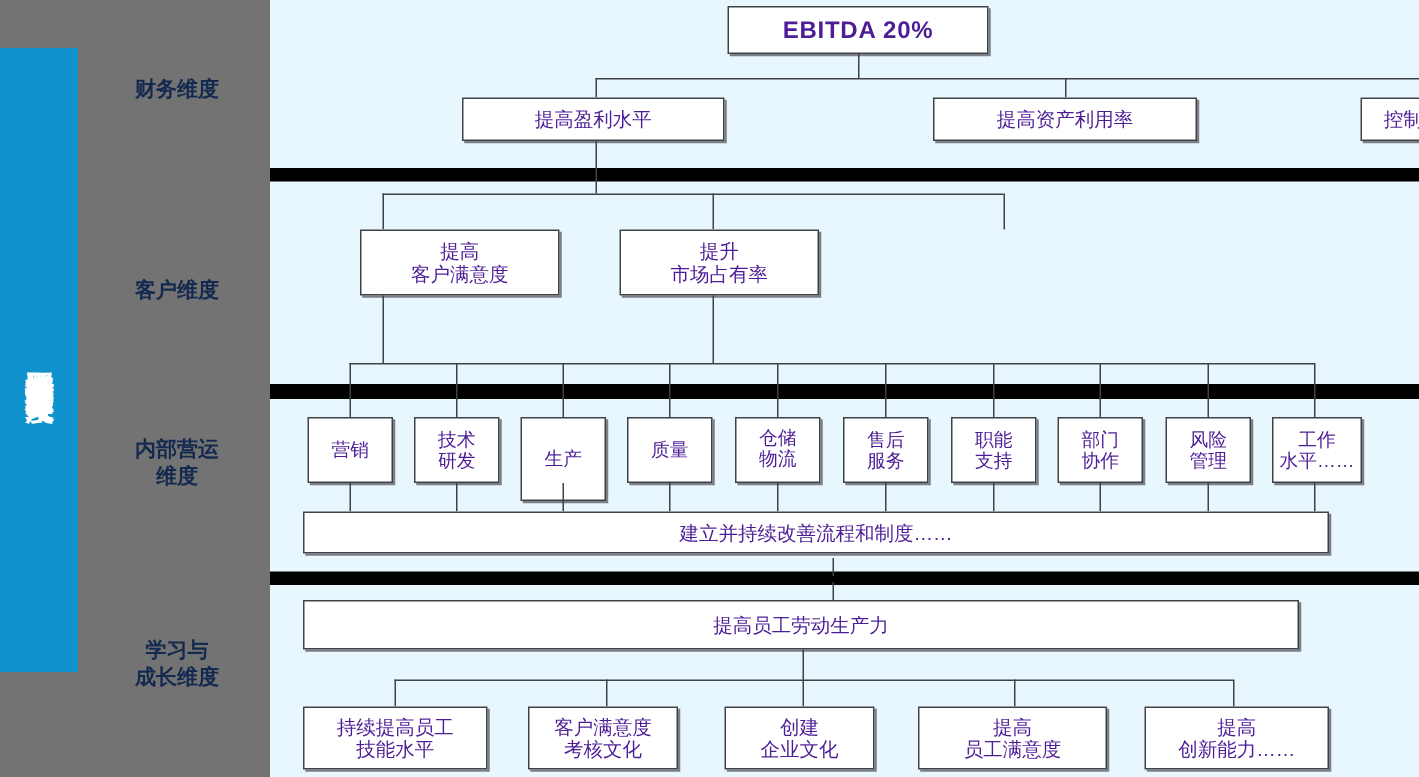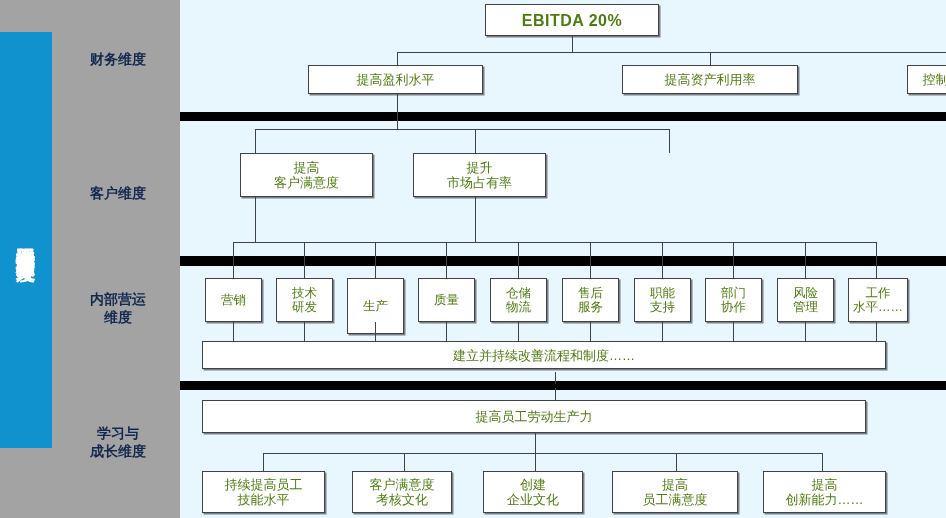--- a/index.html
+++ b/index.html
@@ -7,21 +7,21 @@
     width:946px;height:518px;
     background:#000000;
     font-family:"Liberation Sans","DejaVu Sans",sans-serif;
     overflow:hidden;
     position:relative;
   }
 
   
   #left-gutter{
     position:absolute;left:0;top:0;width:180px;height:518px;
-    background:#a3a3a3;
+    background:#737373;
   }
   #vertical-banner{
     position:absolute;left:0;top:32px;width:52px;height:416px;
     background:#0f92cd;
     color:#ffffff;
     font-weight:bold;
     font-size:19px;
     line-height:25px;
     letter-spacing:1px;
     writing-mode:vertical-rl;
@@ -63,21 +63,21 @@
 
   
   .node{
     position:absolute;
     background:#ffffff;
     border:1px solid #3f4247;
     box-shadow:1.5px 1.5px 0 0 #7b8088;
     box-sizing:border-box;
     display:flex;align-items:center;justify-content:center;
     text-align:center;
-    color:#4d7c0f;
+    color:#4c1d95;
     font-size:13px;
     line-height:15px;
     white-space:pre-line;
     padding:1px 2px;
   }
   .node.root{
     font-weight:bold;font-size:16px;letter-spacing:.5px;
   }
   .node.small{font-size:12.5px;line-height:14px;padding:1px 0;}
   .node.wide{font-size:13px;}
@@ -146,21 +146,21 @@
   <div class="ln v" style="left:482px;top:242px;height:36px;"></div>
   <div class="ln v" style="left:553px;top:242px;height:36px;"></div>
   <div class="ln v" style="left:625px;top:242px;height:36px;"></div>
   <div class="ln v" style="left:696px;top:242px;height:36px;"></div>
 
   <div class="node small" style="left:25px;top:278px;width:57px;height:44px;">营销</div>
   <div class="node small" style="left:96px;top:278px;width:57px;height:44px;">技术
 研发</div>
   <div class="node small" style="left:167px;top:278px;width:57px;height:56px;">生产</div>
   <div class="node small" style="left:238px;top:278px;width:57px;height:44px;">质量</div>
-  <div class="node small" style="left:310px;top:278px;width:57px;height:44px;">仓储
+  <div class="node small" style="left:310px;top:278px;width:57px;height:44px;font-family:Liberation Mono, monospace;">仓储
 物流</div>
   <div class="node small" style="left:382px;top:278px;width:57px;height:44px;">售后
 服务</div>
   <div class="node small" style="left:454px;top:278px;width:57px;height:44px;">职能
 支持</div>
   <div class="node small" style="left:525px;top:278px;width:57px;height:44px;">部门
 协作</div>
   <div class="node small" style="left:597px;top:278px;width:57px;height:44px;">风险
 管理</div>
   <div class="node small" style="left:668px;top:278px;width:60px;height:44px;">工作

